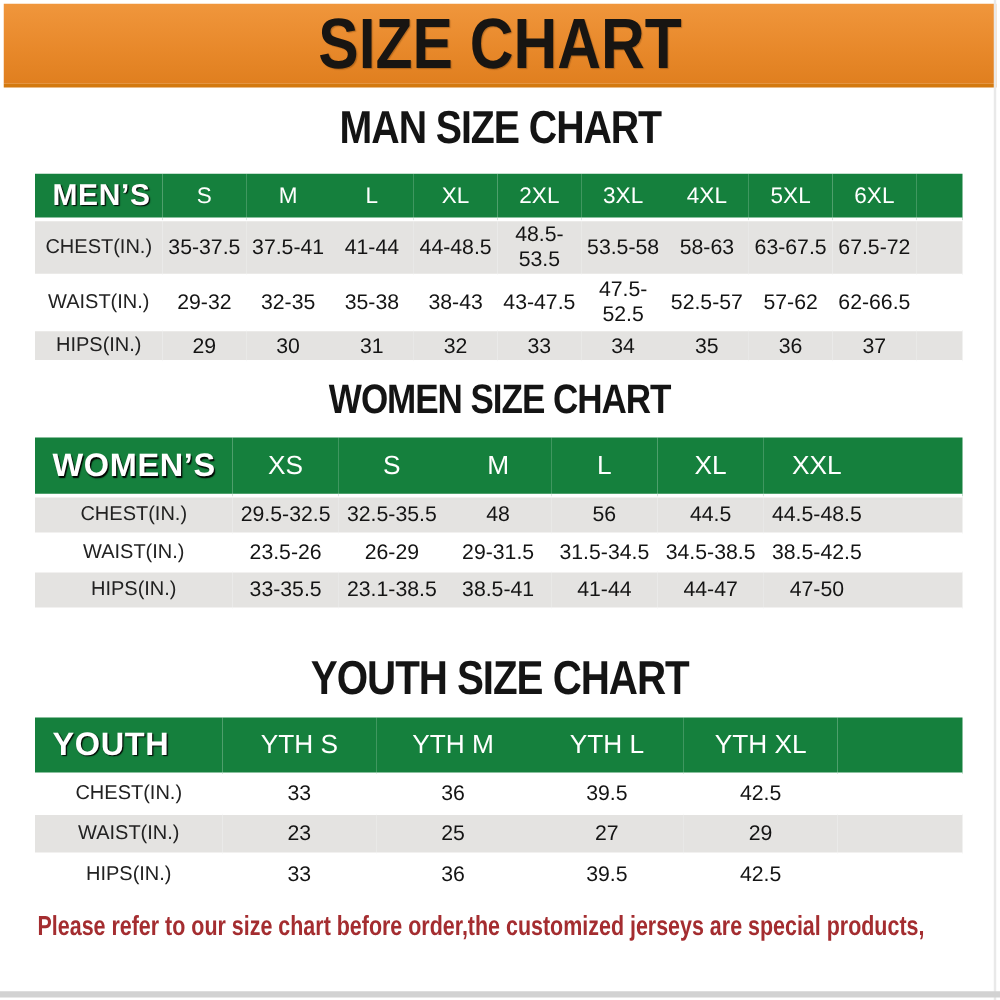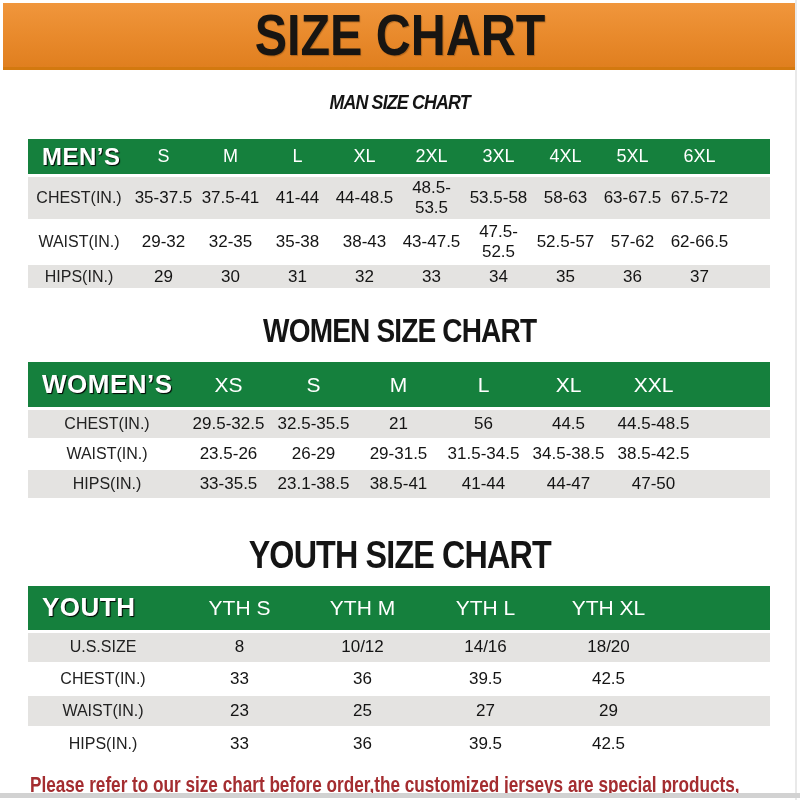--- a/index.html
+++ b/index.html
@@ -15,22 +15,22 @@
     display:flex;align-items:center;justify-content:center;
   }
   .banner .condensed{
     font-size:57px;font-weight:bold;color:#181512;line-height:1;
     text-shadow:1px 1px 1px rgba(90,45,0,.35);
   }
   .condensed{display:inline-block;transform:scaleX(0.85);transform-origin:center;white-space:nowrap;}
   
   h2{margin:0;text-align:center;font-weight:bold;color:#141414;}
   h2 .condensed{letter-spacing:-1px;}
-  .title-man{margin-top:14px;font-size:21px;line-height:36px;font-style:italic;}
-  .title-women{margin-top:22px;font-size:33px;line-height:38px;}
+  .title-man{margin-top:14px;font-size:37px;line-height:36px;}
+  .title-women{margin-top:10px;font-size:33px;line-height:38px;}
   .title-youth{margin-top:36px;font-size:38px;line-height:38px;}
   
   table.size-table{
     margin-left:28px;width:742px;table-layout:fixed;
     border-collapse:collapse;border-spacing:0;
   }
   table.men{margin-top:19px;}
   table.women{margin-top:12px;}
   table.youth{margin-top:12px;}
   .size-table thead th{
@@ -175,21 +175,21 @@
         <th class="col">XL</th>
         <th class="col">XXL</th>
         <th class="col"></th>
       </tr>
     </thead>
     <tbody>
       <tr class="gray">
         <td class="label">CHEST(IN.)</td>
         <td>29.5-32.5</td>
         <td>32.5-35.5</td>
-        <td>21</td>
+        <td>48</td>
         <td>56</td>
         <td>44.5</td>
         <td>44.5-48.5</td>
         <td></td>
       </tr>
       <tr>
         <td class="label">WAIST(IN.)</td>
         <td>23.5-26</td>
         <td>26-29</td>
         <td>29-31.5</td>
@@ -227,28 +227,20 @@
       <tr>
         <th class="corner">YOUTH</th>
         <th class="col">YTH S</th>
         <th class="col">YTH M</th>
         <th class="col">YTH L</th>
         <th class="col">YTH XL</th>
         <th class="col"></th>
       </tr>
     </thead>
     <tbody>
-      <tr class="gray">
-        <td class="label">U.S.SIZE</td>
-        <td>8</td>
-        <td>10/12</td>
-        <td>14/16</td>
-        <td>18/20</td>
-        <td></td>
-      </tr>
       <tr>
         <td class="label">CHEST(IN.)</td>
         <td>33</td>
         <td>36</td>
         <td>39.5</td>
         <td>42.5</td>
         <td></td>
       </tr>
       <tr class="gray">
         <td class="label">WAIST(IN.)</td>

